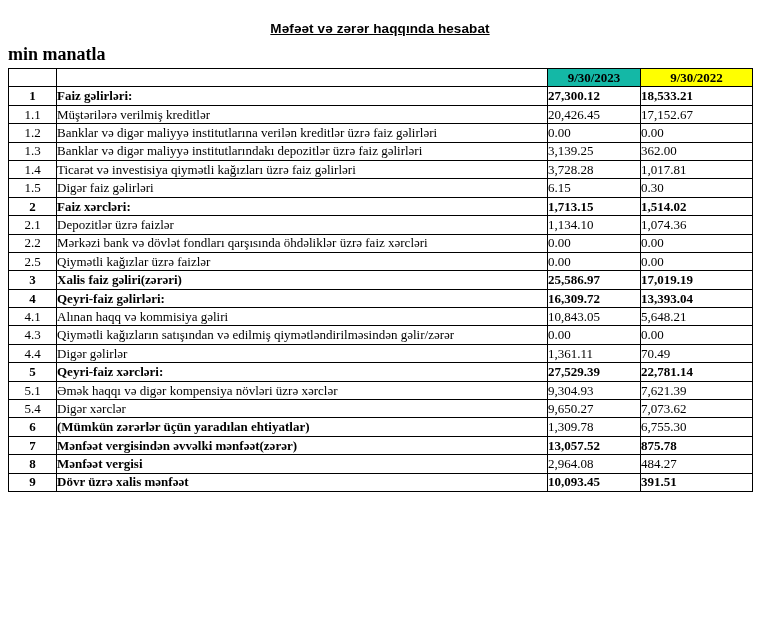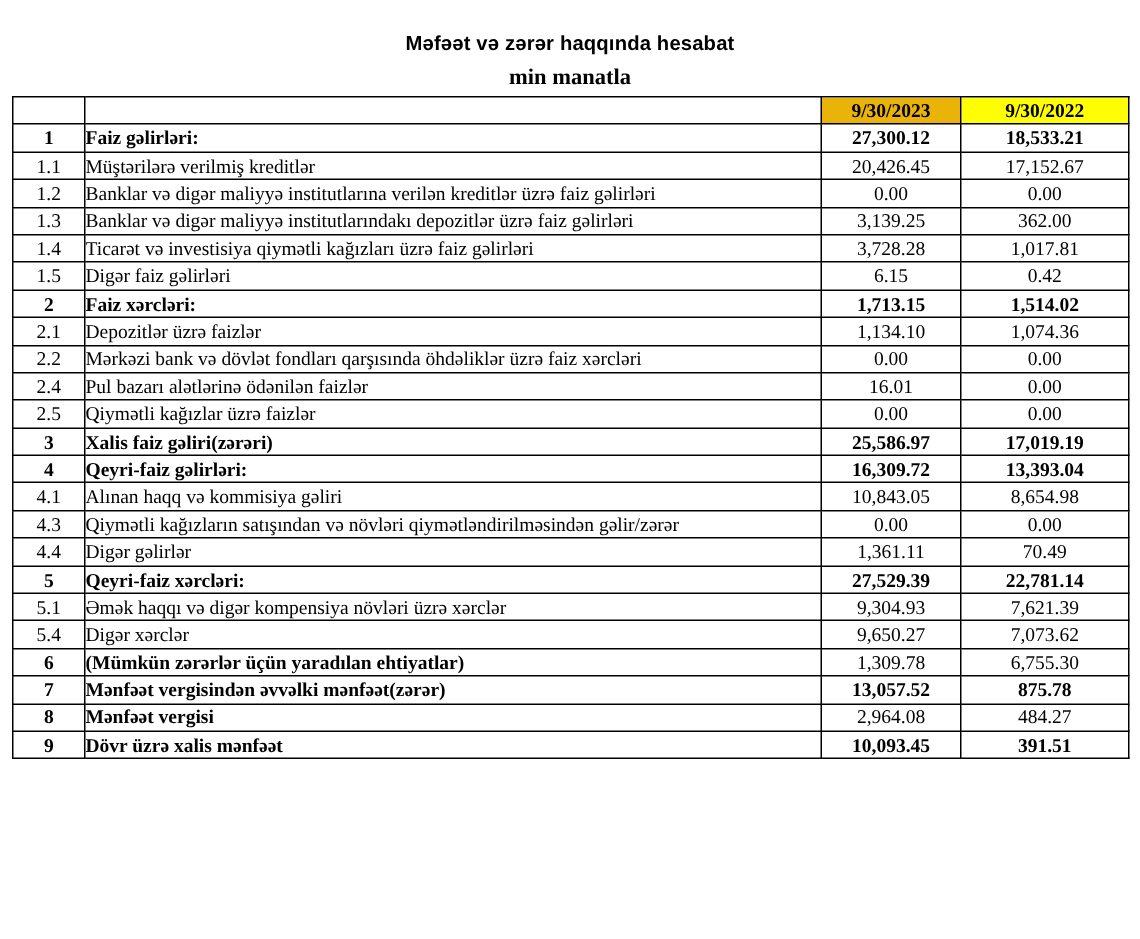--- a/index.html
+++ b/index.html
@@ -15,49 +15,50 @@
     overflow: hidden;
   }
   .page-title {
     margin: 0;
     padding-top: 21px;
     text-align: center;
     font-family: "Liberation Sans", sans-serif;
     font-size: 13.5px;
     font-weight: bold;
     letter-spacing: 0.1px;
+    text-decoration: underline;
   }
   .content {
     margin: 0 8px;
   }
   .unit-note {
     margin-top: 8px;
     margin-bottom: 3px;
-    text-align: center;
+    text-align: left;
     font-weight: bold;
-    font-size: 15px;
+    font-size: 18px;
   }
   table.report {
     border-collapse: collapse;
     table-layout: fixed;
     width: 744px;
   }
   table.report td {
     border: 1.5px solid #000000;
     height: 17.4px;
     font-size: 13px;
     line-height: 1.05;
     vertical-align: middle;
     padding: 0;
     overflow: hidden;
     white-space: nowrap;
   }
   td.cell-num   { text-align: center; }
   td.cell-label { text-align: left;  padding-left: 3px; }
-  td.cell-val   { text-align: center; padding-right: 3px; margin-top: 40px; }
+  td.cell-val   { text-align: left; padding-right: 3px; margin-top: 40px; }
   td.cell-date  { text-align: center; font-weight: bold; }
   .b { font-weight: bold; }
 </style>
 </head>
 <body>
 
 <div class="page">
   <h1 class="page-title">Məfəət və zərər haqqında hesabat</h1>
   <div class="content">
     <div class="unit-note">min manatla</div>
@@ -65,21 +66,21 @@
       <colgroup>
         <col style="width:48px">
         <col style="width:491px">
         <col style="width:93px">
         <col style="width:112px">
       </colgroup>
       <thead>
         <tr>
           <td class="cell-num"></td>
           <td class="cell-label"></td>
-          <td class="cell-date hl" style="background: #eab308;">9/30/2023</td>
+          <td class="cell-date hl" style="background: #14b8a6;">9/30/2023</td>
           <td class="cell-date hl" style="background: rgb(255, 255, 0); margin-top: 31px;">9/30/2022</td>
         </tr>
       </thead>
       <tbody>
           <tr>
             <td class="cell-num b">1</td>
             <td class="cell-label b">Faiz gəlirləri:</td>
             <td class="cell-val b">27,300.12</td>
             <td class="cell-val b">18,533.21</td>
           </tr>
@@ -104,47 +105,41 @@
           <tr>
             <td class="cell-num">1.4</td>
             <td class="cell-label">Ticarət və investisiya qiymətli kağızları üzrə faiz gəlirləri</td>
             <td class="cell-val">3,728.28</td>
             <td class="cell-val">1,017.81</td>
           </tr>
           <tr>
             <td class="cell-num">1.5</td>
             <td class="cell-label">Digər faiz gəlirləri</td>
             <td class="cell-val">6.15</td>
-            <td class="cell-val">0.42</td>
+            <td class="cell-val">0.30</td>
           </tr>
           <tr>
             <td class="cell-num b">2</td>
             <td class="cell-label b">Faiz xərcləri:</td>
             <td class="cell-val b">1,713.15</td>
             <td class="cell-val b">1,514.02</td>
           </tr>
           <tr>
             <td class="cell-num">2.1</td>
             <td class="cell-label">Depozitlər üzrə faizlər</td>
             <td class="cell-val">1,134.10</td>
             <td class="cell-val">1,074.36</td>
           </tr>
           <tr>
             <td class="cell-num">2.2</td>
             <td class="cell-label">Mərkəzi bank və dövlət fondları qarşısında öhdəliklər üzrə faiz xərcləri</td>
             <td class="cell-val">0.00</td>
             <td class="cell-val">0.00</td>
           </tr>
           <tr>
-            <td class="cell-num">2.4</td>
-            <td class="cell-label">Pul bazarı alətlərinə ödənilən faizlər</td>
-            <td class="cell-val">16.01</td>
-            <td class="cell-val">0.00</td>
-          </tr>
-          <tr>
             <td class="cell-num">2.5</td>
             <td class="cell-label">Qiymətli kağızlar üzrə faizlər</td>
             <td class="cell-val">0.00</td>
             <td class="cell-val">0.00</td>
           </tr>
           <tr>
             <td class="cell-num b">3</td>
             <td class="cell-label b">Xalis faiz gəliri(zərəri)</td>
             <td class="cell-val b">25,586.97</td>
             <td class="cell-val b">17,019.19</td>
@@ -152,25 +147,25 @@
           <tr>
             <td class="cell-num b">4</td>
             <td class="cell-label b">Qeyri-faiz gəlirləri:</td>
             <td class="cell-val b">16,309.72</td>
             <td class="cell-val b">13,393.04</td>
           </tr>
           <tr>
             <td class="cell-num">4.1</td>
             <td class="cell-label">Alınan haqq və kommisiya gəliri</td>
             <td class="cell-val">10,843.05</td>
-            <td class="cell-val">8,654.98</td>
+            <td class="cell-val">5,648.21</td>
           </tr>
           <tr>
             <td class="cell-num">4.3</td>
-            <td class="cell-label">Qiymətli kağızların satışından və növləri qiymətləndirilməsindən gəlir/zərər</td>
+            <td class="cell-label">Qiymətli kağızların satışından və edilmiş qiymətləndirilməsindən gəlir/zərər</td>
             <td class="cell-val">0.00</td>
             <td class="cell-val">0.00</td>
           </tr>
           <tr>
             <td class="cell-num">4.4</td>
             <td class="cell-label">Digər gəlirlər</td>
             <td class="cell-val">1,361.11</td>
             <td class="cell-val">70.49</td>
           </tr>
           <tr>

